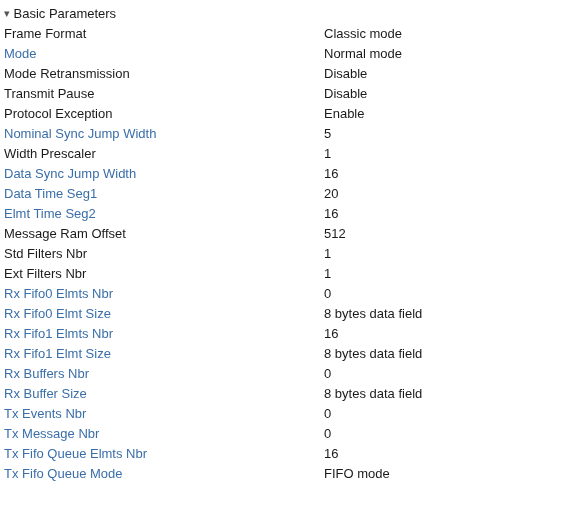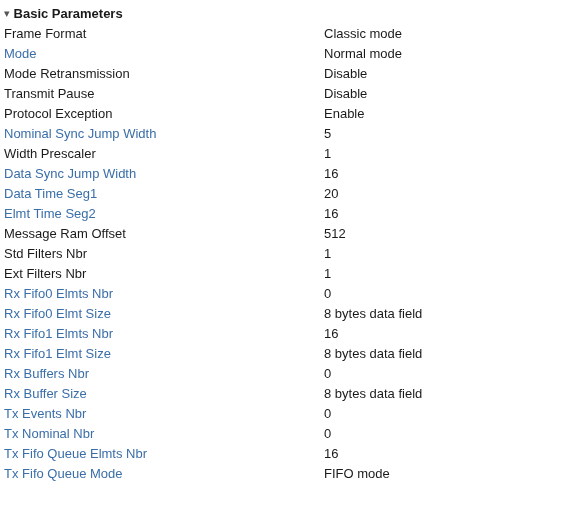--- a/index.html
+++ b/index.html
@@ -21,21 +21,21 @@
       cursor: pointer;
       font-weight: normal;
       color: #1a1a1a;
     }
     .chevron {
       margin-right: 4px;
       font-size: 11px;
       color: #555;
     }
     .section-title {
-      font-weight: 700;
+      font-weight: 400;
       font-size: 13px;
       color: #1a1a1a;
     }
     .params-table {
       width: 100%;
       border-collapse: collapse;
     }
     .params-table tr {
       height: 20px;
     }
@@ -141,21 +141,21 @@
         </tr>
         <tr>
           <td class="param-name">Rx Buffer Size</td>
           <td class="param-value">8 bytes data field</td>
         </tr>
         <tr>
           <td class="param-name">Tx Events Nbr</td>
           <td class="param-value">0</td>
         </tr>
         <tr>
-          <td class="param-name">Tx Nominal Nbr</td>
+          <td class="param-name">Tx Message Nbr</td>
           <td class="param-value">0</td>
         </tr>
         <tr>
           <td class="param-name">Tx Fifo Queue Elmts Nbr</td>
           <td class="param-value">16</td>
         </tr>
         <tr>
           <td class="param-name">Tx Fifo Queue Mode</td>
           <td class="param-value">FIFO mode</td>
         </tr>

